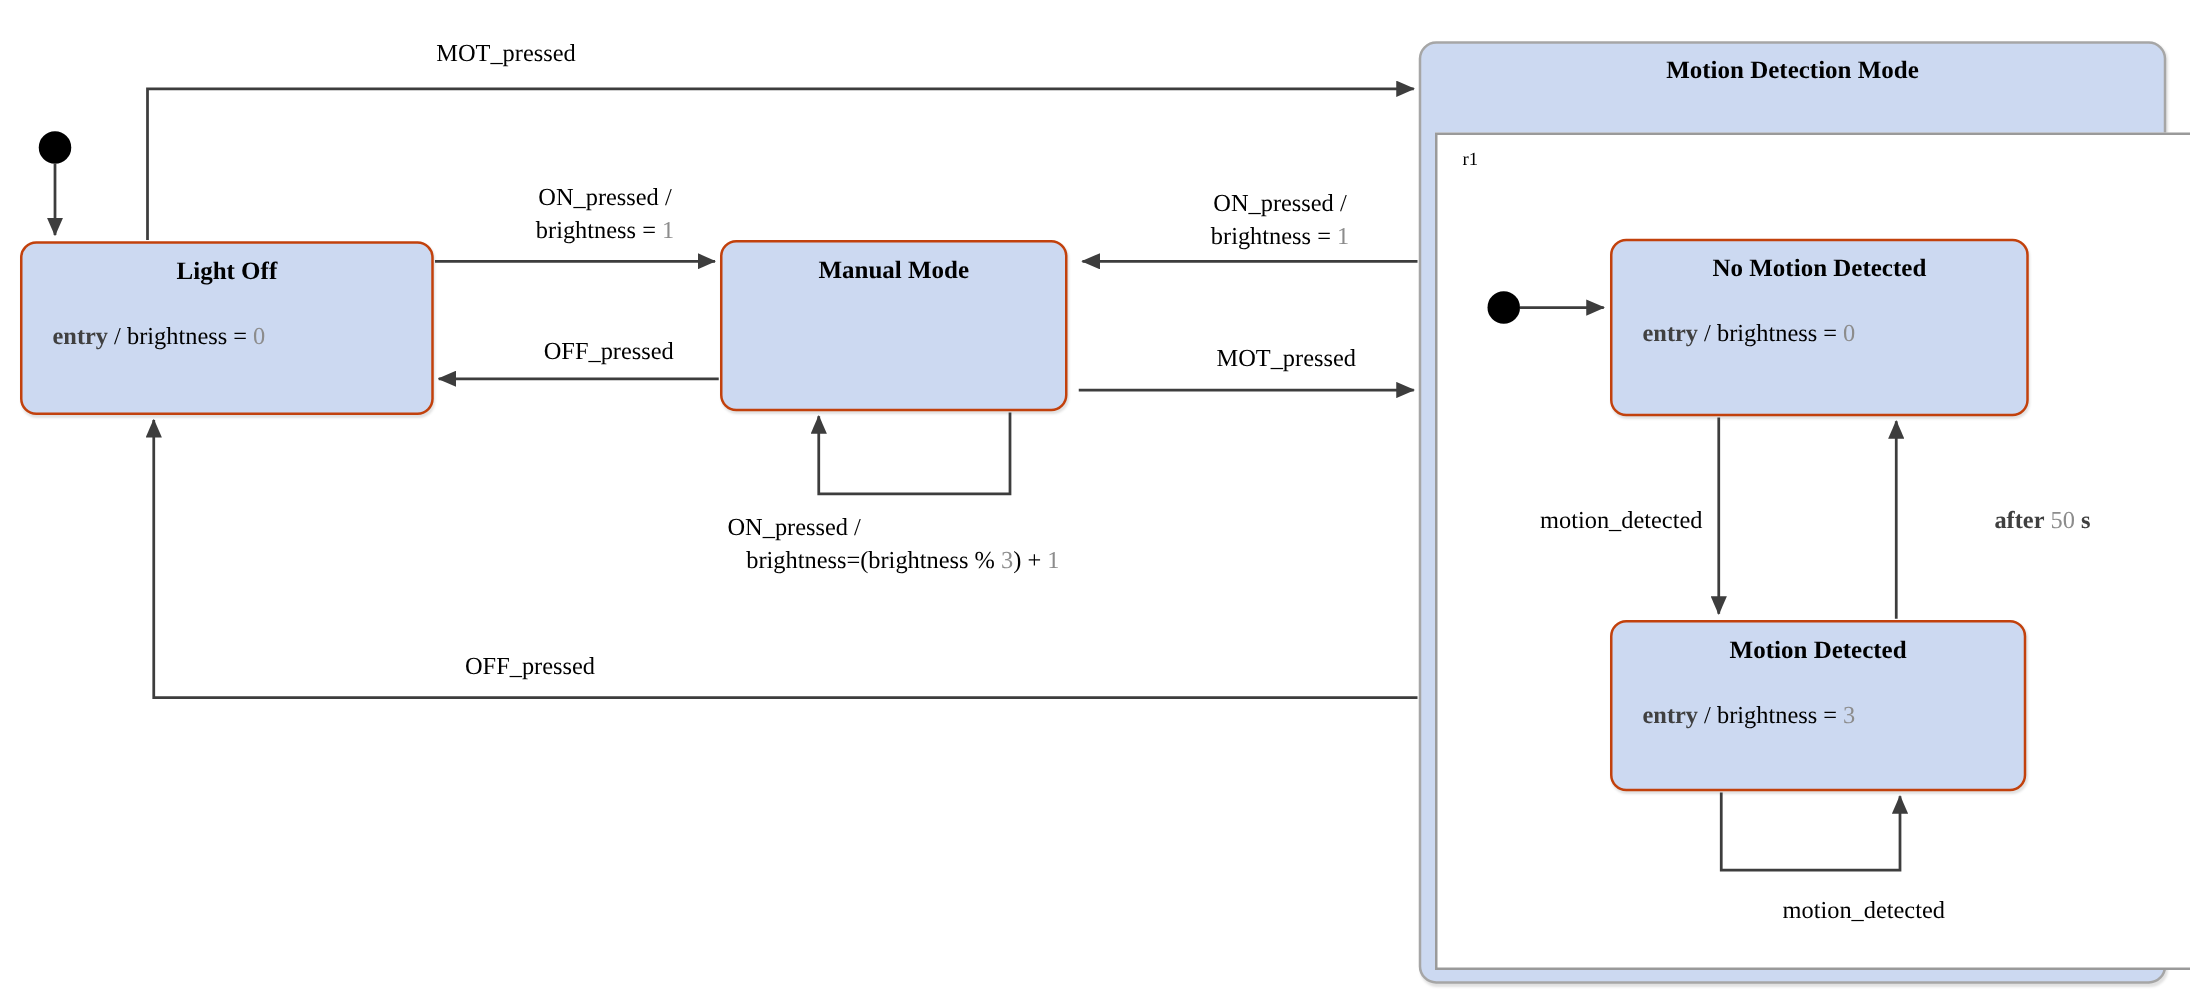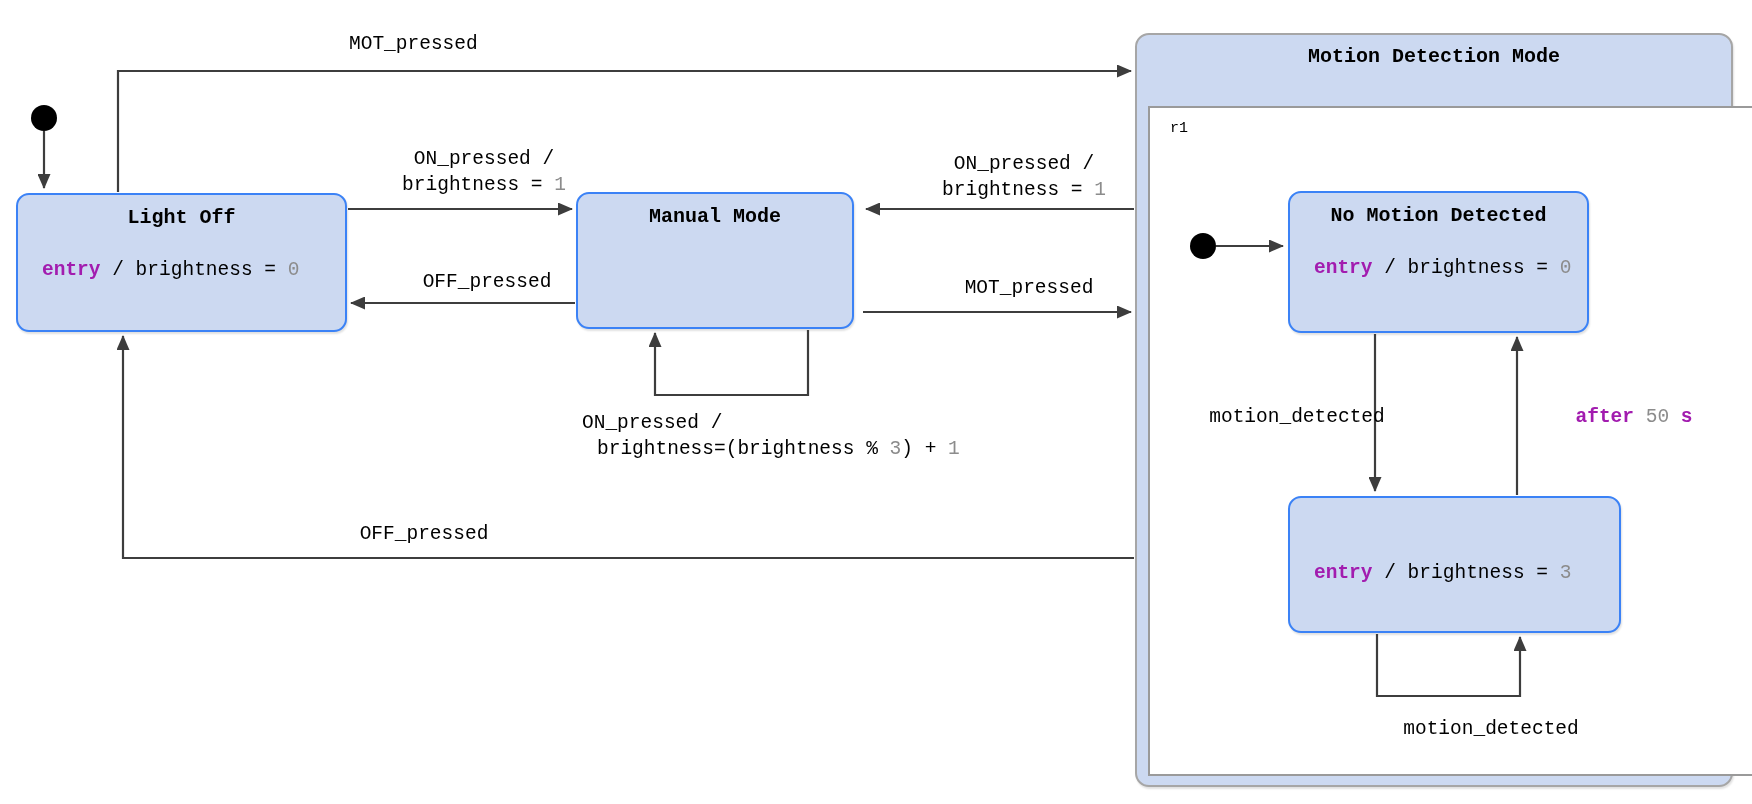--- a/index.html
+++ b/index.html
@@ -1,32 +1,32 @@
 <!DOCTYPE html>
 <html><head>
 <meta charset="utf-8">
 <style>
   html,body{margin:0;padding:0;background:#ffffff;}
   #canvas{
     position:relative;width:1752px;height:804px;overflow:hidden;
-    font-family:Liberation Mono, monospace;color:#000;
+    font-family:Liberation Serif, serif;color:#000;
     background:#ffffff;
   }
   
   .state{
-    position:absolute;background:#ccd9f1;border:2px solid #3b82f6;border-radius:13px;
+    position:absolute;background:#ccd9f1;border:2px solid #c2410c;border-radius:13px;
     box-shadow:1px 2px 2px rgba(0,0,0,0.12);box-sizing:border-box;
   }
   .state-title{
     margin-top:11px;text-align:center;font-weight:bold;font-size:20px;color:#000;
   }
   .state-entry{
     position:absolute;left:24px;top:64px;font-size:19.5px;white-space:nowrap;
   }
-  .kw{color:#a21caf;font-weight:bold;}
+  .kw{color:#404040;font-weight:bold;}
   .muted{color:#8c8c8c;}
   
   #composite{
     position:absolute;left:1135px;top:33px;width:598px;height:754px;
     background:#ccd9f1;border:2px solid #a6a6a6;border-radius:14px;
     box-shadow:1px 2px 2px rgba(0,0,0,0.12);box-sizing:border-box;
   }
   #composite .comp-title{
     margin-top:10px;text-align:center;font-weight:bold;font-size:20px;
   }
@@ -57,26 +57,27 @@
 
   <div class="state" style="left:16px;top:193px;width:331px;height:139px;">
     <div class="state-title">Light Off</div>
     <div class="state-entry"><span class="kw">entry</span><span> / brightness = </span><span class="muted">0</span></div>
   </div>
 
   <div class="state" style="left:576px;top:192px;width:278px;height:137px;">
     <div class="state-title">Manual Mode</div>
   </div>
 
-  <div class="state" style="left:1288px;top:191px;width:301px;height:142px;">
+  <div class="state" style="left:1288px;top:191px;width:335px;height:142px;">
     <div class="state-title">No Motion Detected</div>
     <div class="state-entry"><span class="kw">entry</span><span> / brightness = </span><span class="muted">0</span></div>
   </div>
 
   <div class="state" style="left:1288px;top:496px;width:333px;height:137px;">
+    <div class="state-title">Motion Detected</div>
     <div class="state-entry"><span class="kw">entry</span><span> / brightness = </span><span class="muted">3</span></div>
   </div>
 
   <svg id="wires" xmlns="http://www.w3.org/2000/svg" width="1752" height="804">
     <defs>
       <marker id="arrow" markerUnits="userSpaceOnUse" markerWidth="15" markerHeight="13" refX="14" refY="6.5" orient="auto">
         <path d="M0,0 L15,6.5 L0,13 z" fill="#3d3d3d"></path>
       </marker>
     </defs>
 

